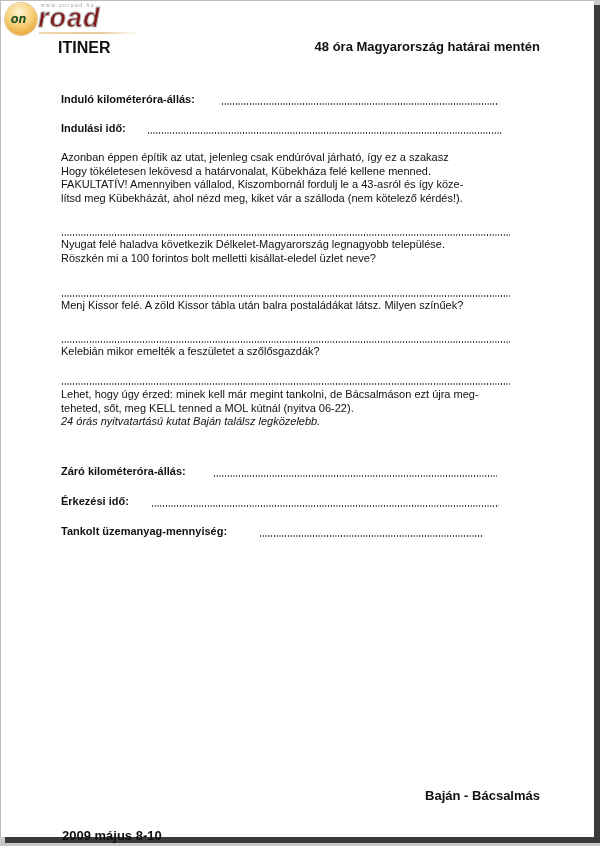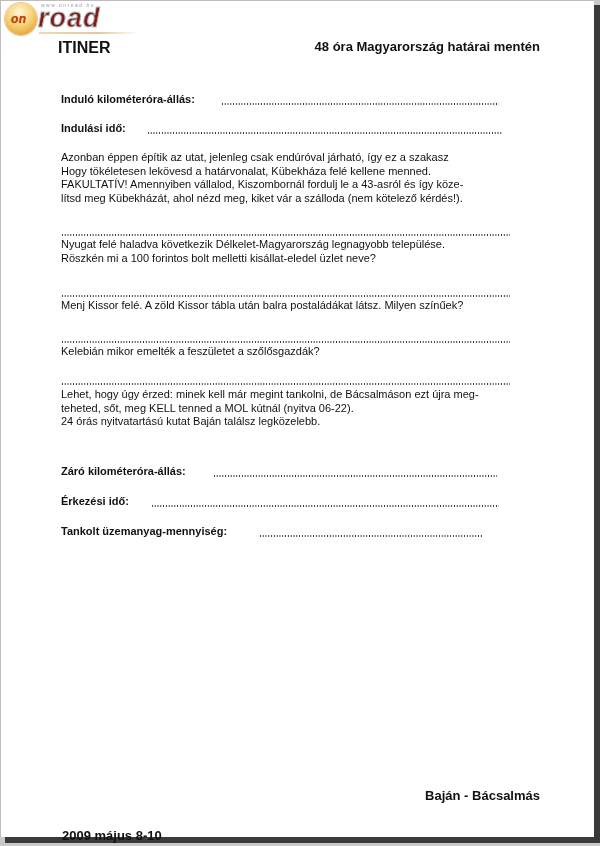--- a/index.html
+++ b/index.html
@@ -27,21 +27,21 @@
     
     .logo { position: absolute; left: 4px; top: 1px; width: 140px; height: 34px; }
     .logo-circle {
       position: absolute; left: 0; top: 1px; width: 32px; height: 32px; border-radius: 50%;
       background: radial-gradient(circle at 45% 30%, #fff6d8 0%, #f7d27a 45%, #e8a63a 80%, #d08c2a 100%);
       box-shadow: 0 0 0 1px #e2c79a;
     }
     .logo-on {
       position: absolute; left: 6px; top: 10px;
       font-size: 12px; font-style: italic; font-weight: bold;
-      color: #c2410c; letter-spacing: 0.5px;
+      color: #14532d; letter-spacing: 0.5px;
       text-shadow: 0 0 1px #a86b12;
     }
     .logo-road {
       position: absolute; left: 33px; top: 2px;
       font-size: 27px; font-style: italic; font-weight: bold; letter-spacing: 1px;
       color: #7f1d1d;
       -webkit-text-stroke: 1px #b9b9b9;
       line-height: 28px;
     }
     .logo-url {
@@ -57,21 +57,21 @@
     .hdr-right { position: absolute; right: 54px; top: 38px; font-size: 13px; font-weight: bold; margin-left: 29px; }
     
     .field { position: absolute; left: 60px; font-size: 11px; font-weight: bold; white-space: nowrap; }
     .dotline {
       position: absolute; left: 60px; width: 449px; height: 2px;
       background-image: radial-gradient(circle, #333 0.7px, transparent 0.9px);
       background-size: 2.8px 2px;
     }
     .para { position: absolute; left: 60px; font-size: 11px; line-height: 13.5px; width: 470px; }
     .para div { white-space: nowrap; }
-    .italic { }
+    .italic { font-style: italic; }
     .dotfill {
       height: 2px;
       background-image: radial-gradient(circle, #333 0.7px, transparent 0.9px);
       background-size: 2.8px 2px;
       position: absolute;
     }
     .ftr-left { position: absolute; left: 61px; top: 787px; font-size: 13px; font-weight: bold; margin-top: 40px; }
     .ftr-right { position: absolute; right: 54px; top: 787px; font-size: 13px; font-weight: bold; }
   </style>
 </head>

